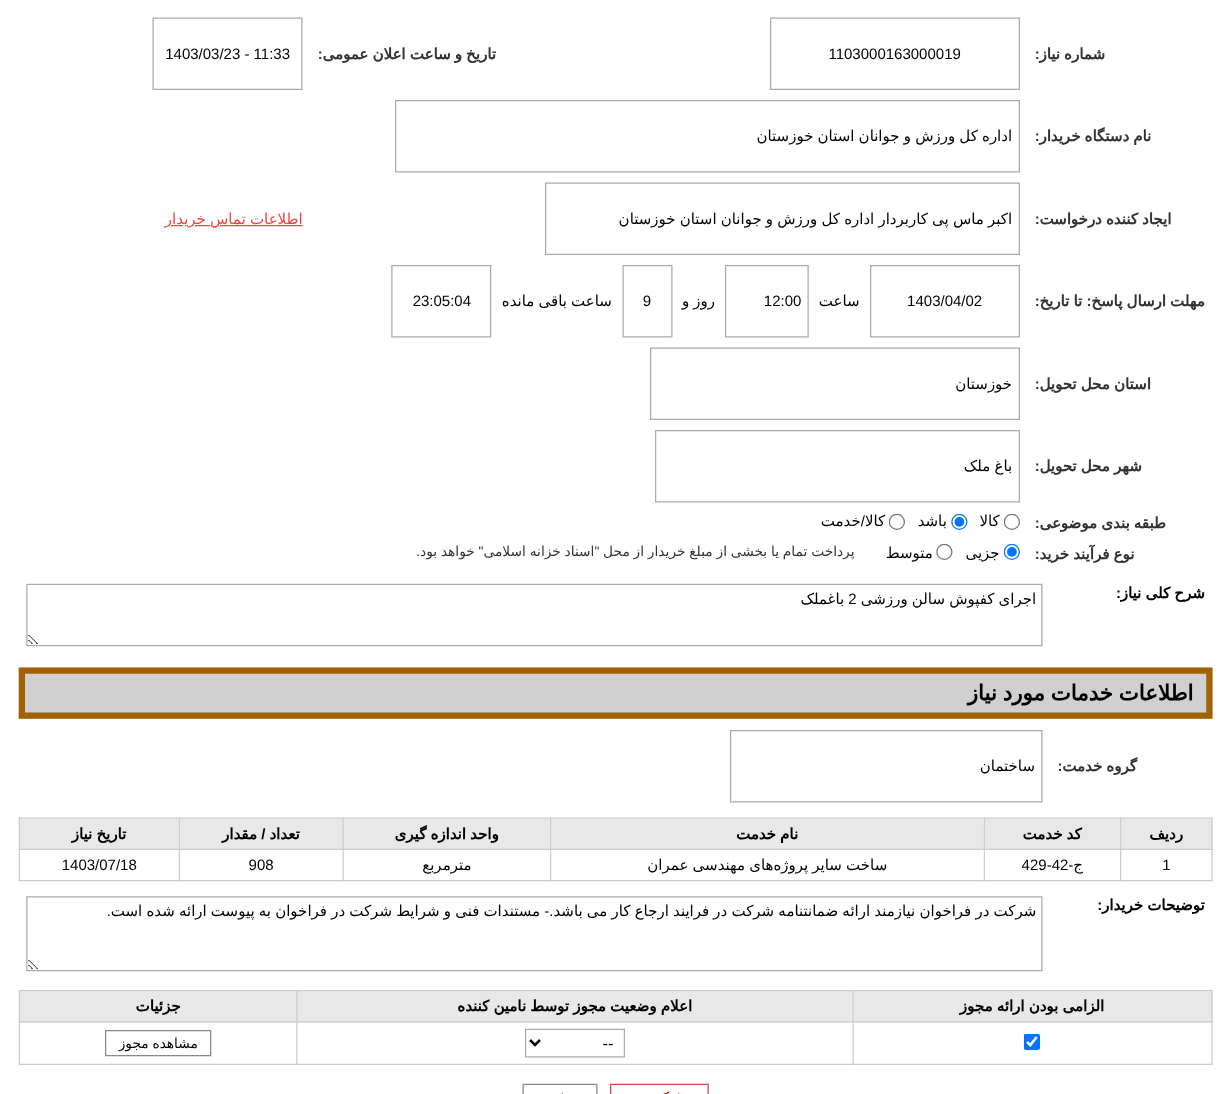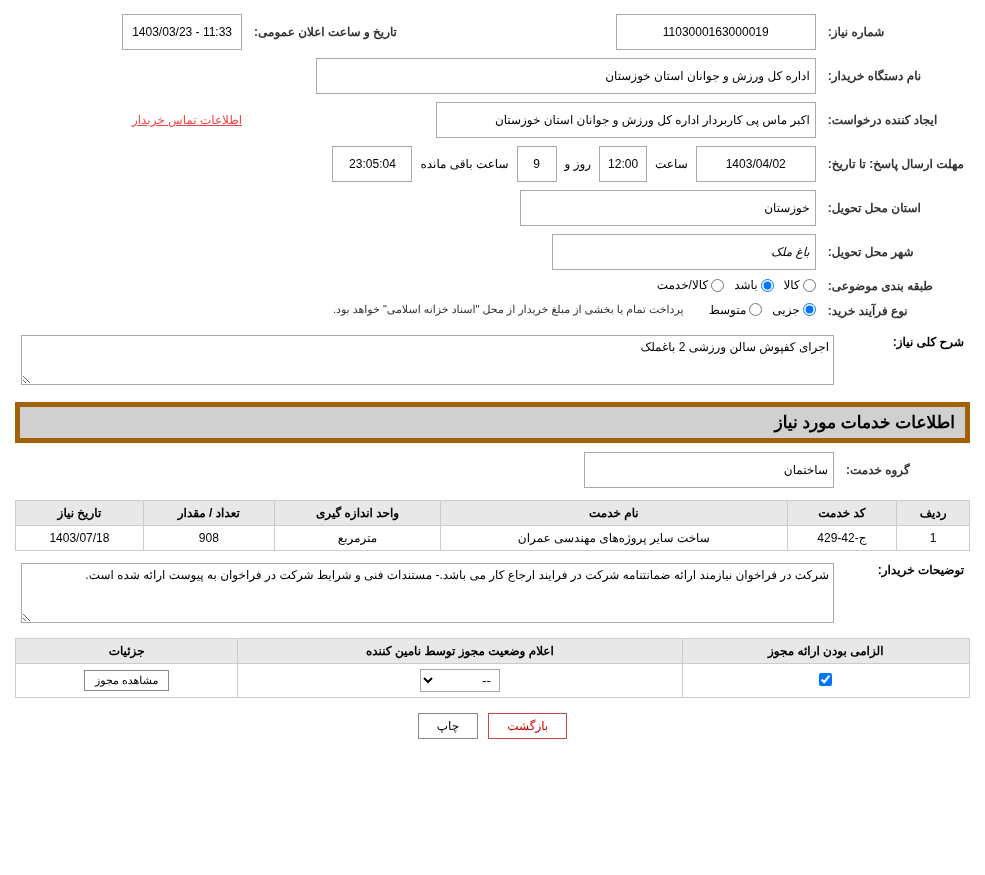--- a/index.html
+++ b/index.html
@@ -47,21 +47,21 @@
       white-space: nowrap;
       color: #333;
       font-weight: bold;
       width: 130px;
     }
     .value-cell {
       text-align: right;
     }
     .input-box {
       border: 1px solid #aaa;
-      padding: 10px 5px;
+      padding: 21px 5px;
       background: #fff;
       min-height: 22px;
       display: inline-block;
     }
     .input-medium {
       width: 200px;
     }
     .input-short {
       width: 120px;
     }
@@ -218,40 +218,40 @@
           <span class="link-blue">اطلاعات تماس خریدار</span>
         </td>
       </tr>
 
       <tr>
         <td class="label-cell">مهلت ارسال پاسخ: تا تاریخ:</td>
         <td class="value-cell" colspan="3">
           <div class="row-flex">
             <span class="input-box input-short" style="direction:ltr; text-align:center;">1403/04/02</span>
             <span>ساعت</span>
-            <span class="input-box" style="width:48px; text-align:center; direction:ltr;">12:00</span>
+            <span class="input-box" style="width:67px; text-align:right; direction:ltr;">12:00</span>
             <span>روز و</span>
             <span class="input-box" style="width:40px; text-align:center;">9</span>
             <span>ساعت باقی مانده</span>
             <span class="input-box" style="width:80px; direction:ltr; text-align:center;">23:05:04</span>
           </div>
         </td>
       </tr>
 
       <tr>
         <td class="label-cell">استان محل تحویل:</td>
         <td class="value-cell" colspan="3">
           <span class="input-box" style="width:296px;">خوزستان</span>
         </td>
       </tr>
 
       <tr>
         <td class="label-cell">شهر محل تحویل:</td>
         <td class="value-cell" colspan="3">
-          <span class="input-box" style="width:264px;font-style:italic;">باغ ملک</span>
+          <span class="input-box" style="width:292px;">باغ ملک</span>
         </td>
       </tr>
 
       <tr>
         <td class="label-cell">طبقه بندی موضوعی:</td>
         <td class="value-cell" colspan="3">
           <div class="radio-group">
             <div class="radio-item">
               <input type="radio" name="category" value="kala" style="">
               <span>کالا</span>

